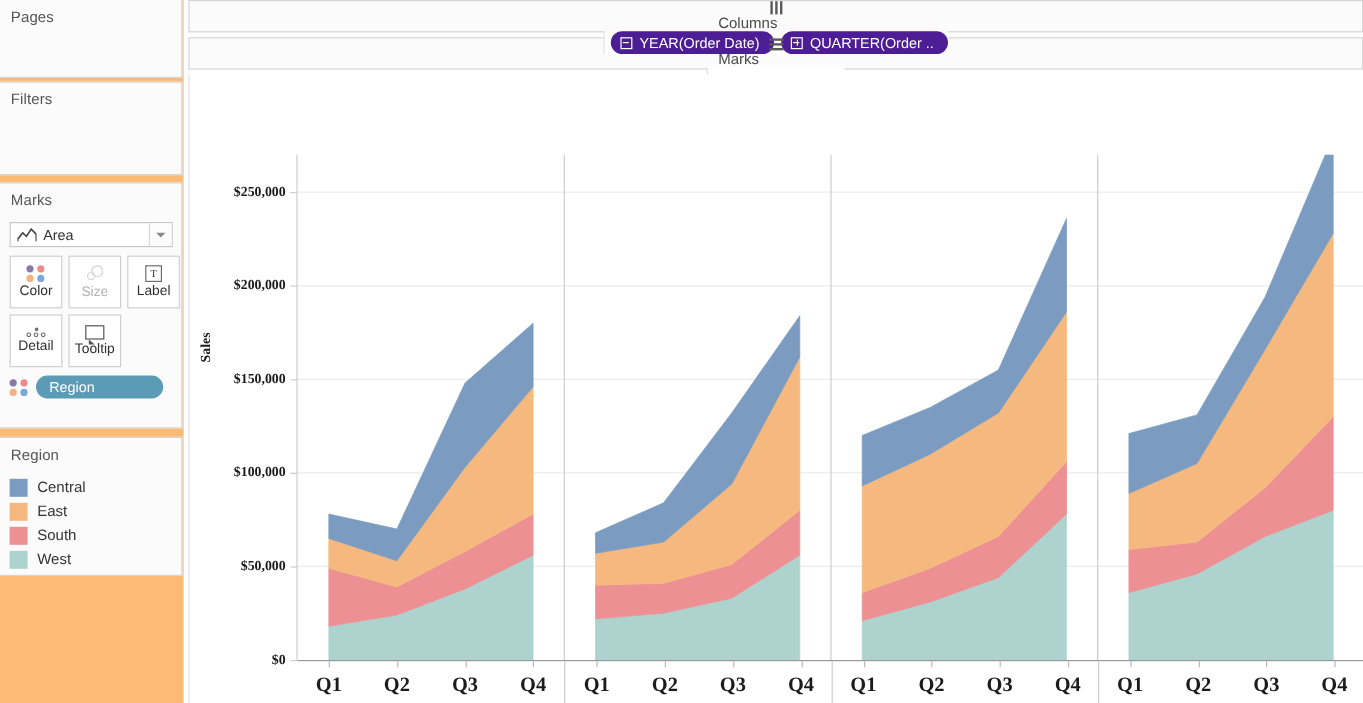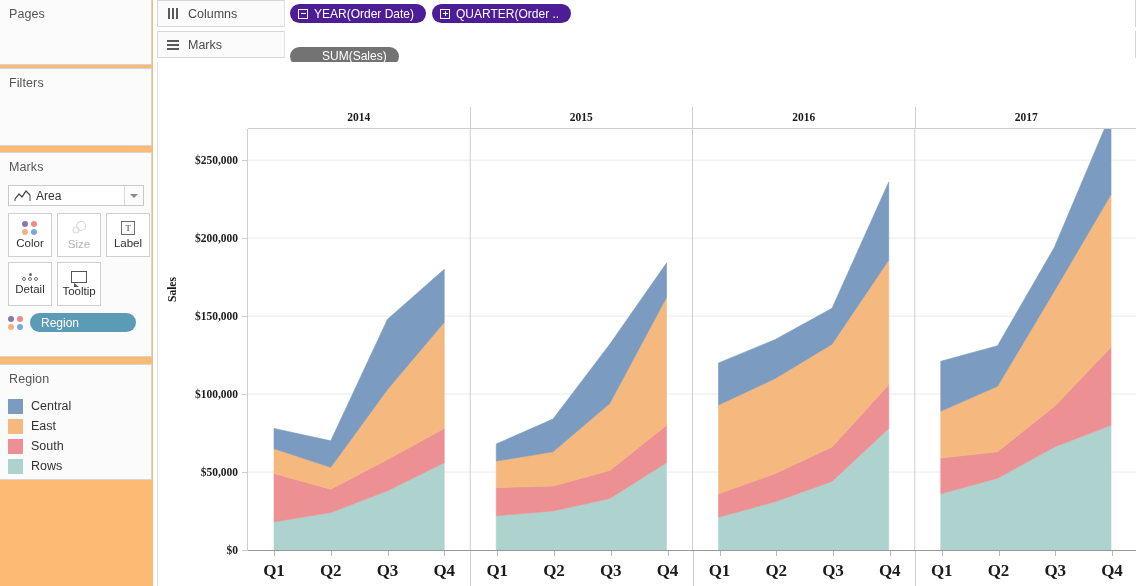--- a/index.html
+++ b/index.html
@@ -101,20 +101,21 @@
   .legend-label { font-size:12.5px; color:#333; }
 
   
   #shelves { position:absolute; left:157px; top:0; width:979px; }
   .shelf {
     display:flex; align-items:center;
     height: 27px;
     border: 1px solid #d6d6d6;
     background: #fbfbfb;
     margin-bottom: 4px;
+    flex-direction: column;
   }
   .shelf-icon { width:30px; display:flex; align-items:center; justify-content:center; }
   .shelf-name { width: 96px; font-size: 12.5px; color:#4b4b4b; }
   .shelf-drop {
     flex:1; height: 27px; margin-left:0;
     border-left: 1px solid #e2e2e2;
     background: #ffffff;
     display:flex; align-items:center; gap:6px;
     padding-left: 5px;
   }
@@ -314,21 +315,21 @@
         <div class="legend-row">
           <span class="legend-sw" style="background:#f5b97f"></span>
           <span class="legend-label">East</span>
         </div>
         <div class="legend-row">
           <span class="legend-sw" style="background:#ec9093"></span>
           <span class="legend-label">South</span>
         </div>
         <div class="legend-row">
           <span class="legend-sw" style="background:#aed3cf"></span>
-          <span class="legend-label">Rows</span>
+          <span class="legend-label">West</span>
         </div>
       </div>
     </div>
   </div>
 
   <div id="shelves">
 
     <div class="shelf">
       <span class="shelf-icon">
         <span class="icon-cols">
@@ -362,26 +363,20 @@
       <span class="shelf-drop">
         <span class="shelf-pill pill-meas">
           <span>SUM(Sales)</span>
         </span>
       </span>
     </div>
   </div>
 
   <div id="chart-area">
 
-    <div id="year-header">
-        <div class="year-cell">2014</div>
-        <div class="year-cell">2015</div>
-        <div class="year-cell">2016</div>
-        <div class="year-cell">2017</div>
-      </div>
 
     <div id="yaxis">
         <div class="ytick" style="top: 421px;">$0</div>
         <div class="ytick-mark" style="top: 421px;"></div>
         <div class="ytick" style="top: 343.037px;">$50,000</div>
         <div class="ytick-mark" style="top: 343.037px;"></div>
         <div class="ytick" style="top: 265.074px;">$100,000</div>
         <div class="ytick-mark" style="top: 265.074px;"></div>
         <div class="ytick" style="top: 187.111px;">$150,000</div>
         <div class="ytick-mark" style="top: 187.111px;"></div>

